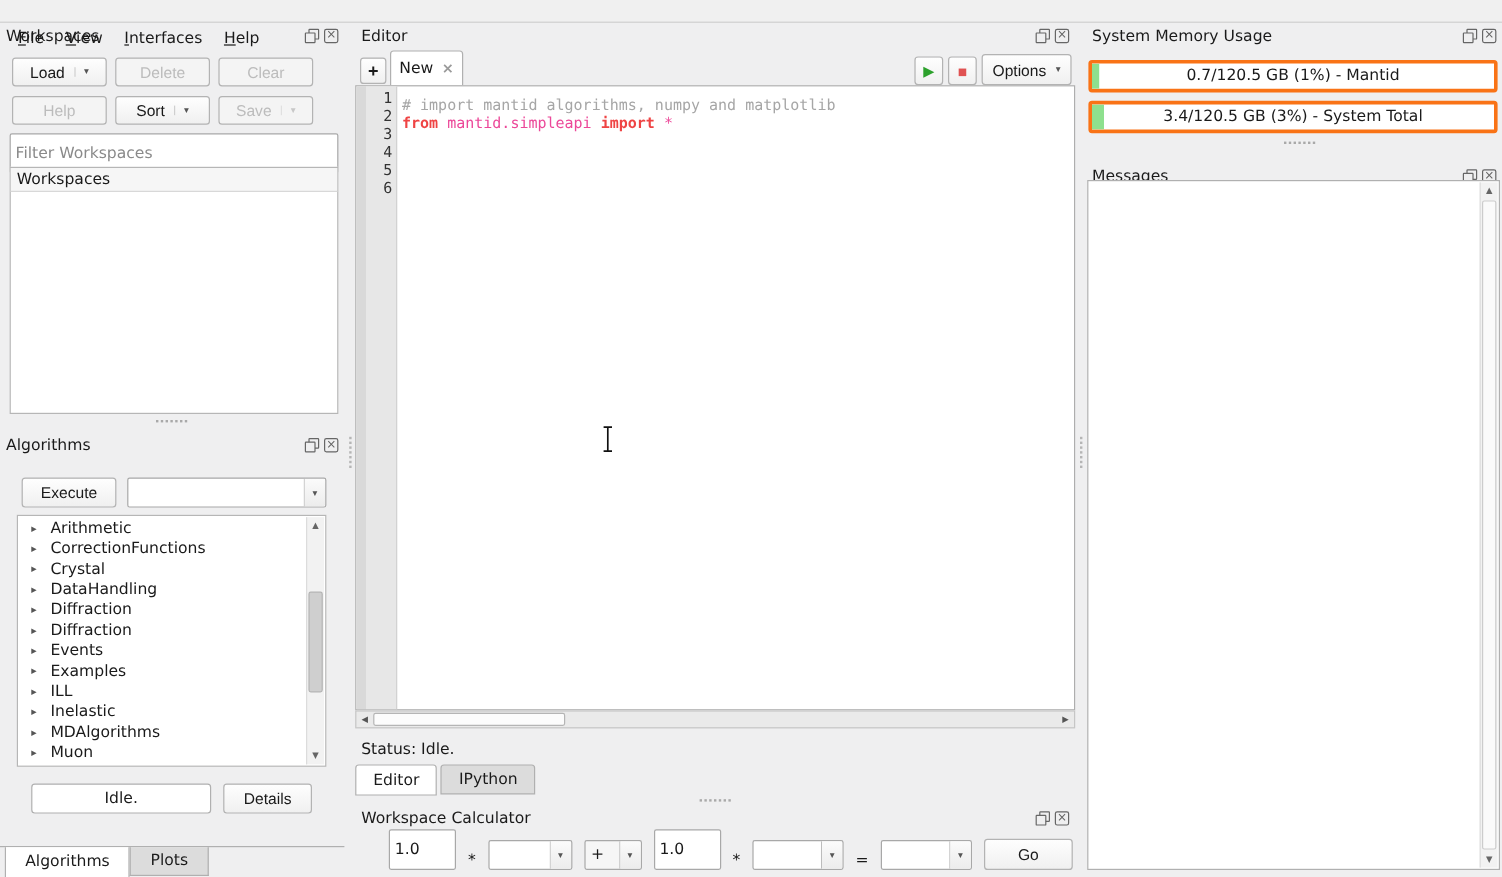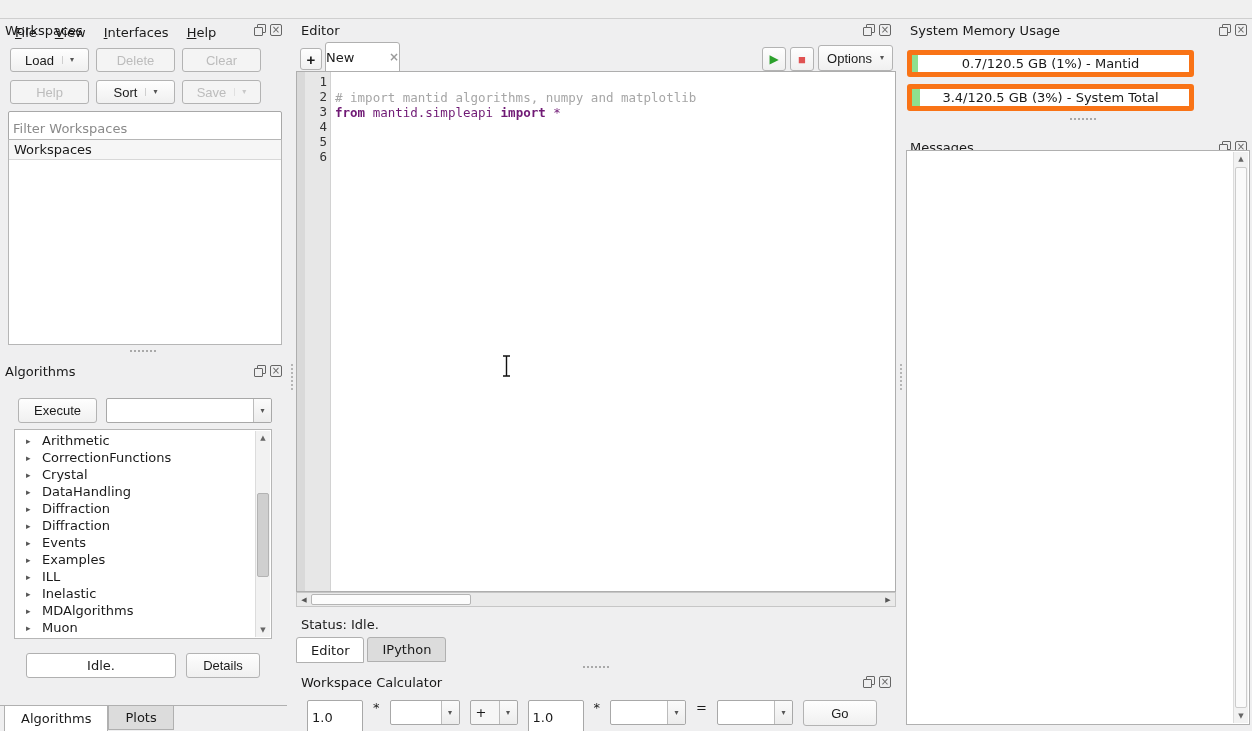--- a/index.html
+++ b/index.html
@@ -97,65 +97,65 @@
 
   
   #splitter1 { position:absolute; top:19px; bottom:0; left:287px; width:9px; }
   #splitter2 { position:absolute; top:19px; bottom:0; left:896px; width:9px; }
   #splitter1 .grip-v, #splitter2 .grip-v { position:absolute; left:4px; top:345px; }
 
   
   #center-dock { position:absolute; top:19px; bottom:0; left:296px; width:600px; }
   #newtab-btn { position:absolute; left:4px; top:29px; width:22px; height:22px;
     font-size:15px; font-weight:bold; }
-  #editor-tab { position:absolute; left:29px; top:23px; width:75px; height:30px;justify-content:space-between; }
+  #editor-tab { position:absolute; left:29px; top:23px; width:61px; height:30px; }
   #run-btn  { position:absolute; left:466px; top:28px; width:24px; height:24px; }
   #stop-btn { position:absolute; left:494px; top:28px; width:24px; height:24px; }
   #options-btn { position:absolute; left:522px; top:26px; width:75px; height:26px; }
   .play-glyph { color:#2ca12c; font-size:12px; }
   .stop-glyph { color:#e05252; font-size:13px; }
 
   #code-area { position:absolute; top:52px; left:0; width:600px; height:521px;
     background:#fff; border:1px solid #aeaeae; display:flex;
     font-family:"DejaVu Sans Mono", monospace; font-size:12.5px; line-height:15px; }
   #gutter-strip { width:8px; background:#d9d9d9; }
   #gutter { width:26px; background:#e7e7e7; border-right:1px solid #d2d2d2;
     text-align:right; padding:2px 3px 0 0; color:#333; }
   .ln { height:15px; }
-  #code-lines { flex:1; padding:18px 0 0 4px; position:relative; }
+  #code-lines { flex:1; padding:8px 0 0 4px; position:relative; }
   .code-line { height:15px; white-space:pre; }
   .tok-comment { color:#a6a6a6; }
-  .tok-keyword { color:#701a75; font-weight:bold; }
-  .tok-plain { color:#701a75; }
+  .tok-keyword { color:#ef4444; font-weight:bold; }
+  .tok-plain { color:#ec4899; }
   #ibeam { position:absolute; left:170px; top:283px; }
 
   #ed-hscroll { position:absolute; top:573px; left:0; width:600px; height:15px;
     background:#eaeaea; border:1px solid #c6c6c6; }
   .hsb-btn { position:absolute; top:0; bottom:0; width:14px; display:flex;
     align-items:center; justify-content:center; color:#555; font-size:7px; }
   .hsb-btn.left { left:0; } .hsb-btn.right { right:0; }
   #ed-hthumb { position:absolute; left:14px; top:1px; bottom:1px; width:160px;
     background:#fcfcfc; border:1px solid #b5b5b5; border-radius:2px; }
 
   #ed-status { position:absolute; top:598px; left:5px; }
   #ed-tabs { position:absolute; top:618px; left:0; display:flex; gap:3px; }
   #ed-tabs .tab { height:26px; padding:0 14px; }
   #ed-tabs .tab:not(.active) { height:25px; }
   #grip-center { position:absolute; top:647px; left:287px; }
   #calc-titlebar { position:absolute; top:653px; left:0; right:0; height:20px; }
-  #calc-row { position:absolute; top:681px; left:11px; height:25px;
-    display:flex; align-items:flex-start; gap:10px; }
+  #calc-row { position:absolute; top:681px; left:28px; height:25px;
+    display:flex; align-items:flex-end; gap:10px; }
   .calc-input { width:56px; height:25px; }
   .calc-combo { height:25px; }
   #go-btn { width:74px; height:26px; }
 
   
   #right-dock { position:absolute; top:19px; bottom:0; left:905px; width:347px; }
-  .mem-bar { position:absolute; left:2px; width:287px; height:27px; background:#fff;
-    border:5px solid #f97316; border-radius:3px; overflow:hidden; }
+  .mem-bar { position:absolute; left:2px; width:341px; height:27px; background:#fff;
+    border:3px solid #f97316; border-radius:3px; overflow:hidden; }
   #mem-bar-0 { top:31px; } #mem-bar-1 { top:65px; }
   .mem-fill { position:absolute; left:0; top:0; bottom:0; min-width:6px; }
   .mem-label { position:absolute; inset:0; display:flex; align-items:center;
     justify-content:center; }
   #grip-right { position:absolute; top:99px; left:165px; }
   #msg-titlebar { position:absolute; top:107px; left:0; right:0; height:20px;margin-top:11px; }
   #msg-box { position:absolute; top:131px; left:1px; width:344px; height:575px;
     background:#fff; border:1px solid #b0b0b0; }
 </style>
 </head>

